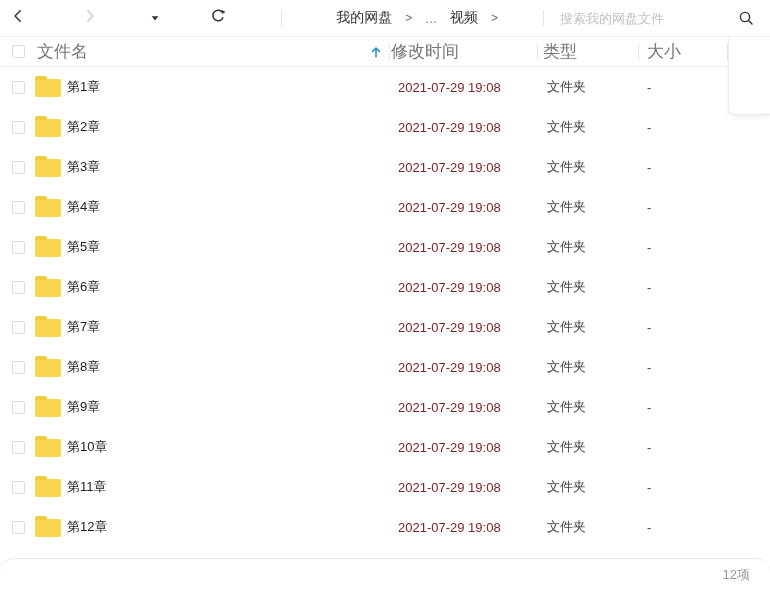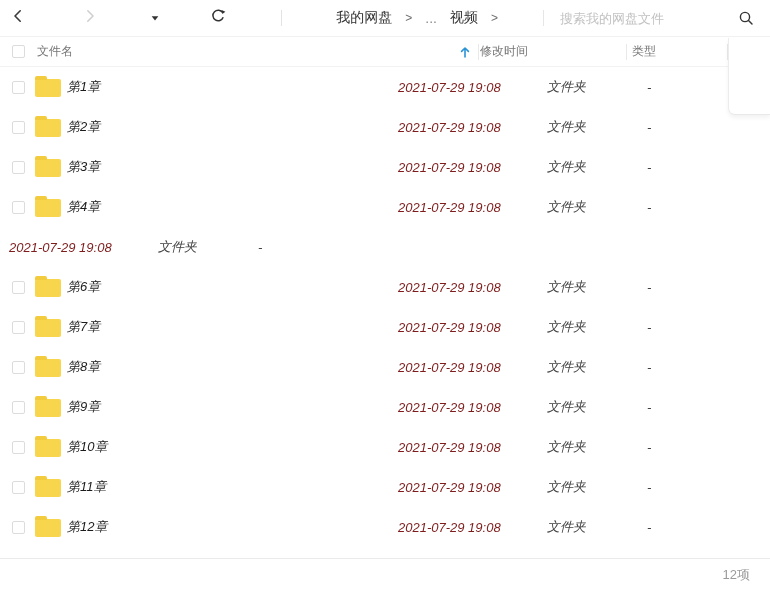--- a/index.html
+++ b/index.html
@@ -23,51 +23,51 @@
   .crumb-ellipsis { color:#8a8a8a; cursor:pointer; }
   .searchbar { margin-left:auto; display:flex; align-items:center; }
   .search-divider { width:1px; height:16px; background:#e6e6e6; margin-right:16px; }
   .search-input { border:none; outline:none; width:170px; font-size:13px; color:#333;
                   font-family:inherit; background:transparent; }
   .search-input::placeholder { color:#c2c2c2; }
   .search-icon { margin:0 16px 0 8px; display:flex; cursor:pointer; }
 
   
   .thead { flex:0 0 30px; height:30px; display:flex; align-items:center;
-           border-bottom:1px solid #f2f2f2; color:#767676; font-size:12px; background:#fff; }
+           border-bottom:1px solid #f2f2f2; color:#767676; font-size:17px; background:#fff; }
   .col-name { flex:1 1 auto; min-width:0; display:flex; align-items:center; padding-left:12px; }
   .col-time { width:148px; padding-left:2px; }
   .col-type { width:101px; padding-left:6px; }
   .col-size { width:89px;  padding-left:9px; }
   .col-extra{ width:43px; }
   .hcell { position:relative; height:100%; display:flex; align-items:center; }
   .hcell::before { content:""; position:absolute; left:0; top:50%; transform:translateY(-50%);
                    width:1px; height:16px; background:#e9e9e9; }
   .hname-label { margin-left:12px; cursor:pointer; }
   .sort-arrow { margin-left:auto; margin-right:6px; display:flex; cursor:pointer; }
 
   
-  .list { flex:1 1 auto; overflow:hidden;font-style:italic; }
+  .list { flex:1 1 auto; overflow:hidden; }
   .frow { height:40px; display:flex; align-items:center; font-size:13px; cursor:pointer; }
   .frow .cell-time { width:148px; padding-left:9px;  color:#7f1d1d; }
   .frow .cell-type { width:101px; padding-left:10px; color:#424242; }
   .frow .cell-size { width:89px;  padding-left:9px;  color:#424242; }
   .frow .cell-extra{ width:43px; }
   .fname { margin-left:6px; color:#1c1c1c; white-space:nowrap; }
   .checkbox { width:13px; height:13px; border:1px solid #dcdcdc; border-radius:2px;
               background:#fff; flex:0 0 auto; cursor:pointer; }
   .folder { position:relative; width:26px; height:18px; background:#f7d54d;
             border-radius:2px; margin-left:10px; margin-top:2px; flex:0 0 auto; }
   .folder::before { content:""; position:absolute; top:-3px; left:0; width:12px; height:4px;
                     background:#f2cc3d; border-radius:2px 2px 0 0; }
 
   
   .footer { flex:0 0 32px; height:32px; border-top:1px solid #ebebeb; display:flex;
             align-items:center; justify-content:flex-end; padding-right:20px;
-            color:#9b9b9b; font-size:13px; background:#fff; }
+            color:#9b9b9b; font-size:13px; background:#fff;border-radius:14px; }
 
   
   .scroll-thumb { position:absolute; top:38px; right:0; width:42px; height:77px;
                   background:#fff; border-left:1px solid #ececec; border-bottom:1px solid #e9e9e9;
                   border-radius:0 0 0 7px; box-shadow:0 3px 4px rgba(0,0,0,0.05); z-index:5; }
 </style>
 </head>
 <body>
 
 <div class="app">
@@ -129,20 +129,21 @@
       <div class="checkbox"></div>
       <span class="hname-label">文件名</span>
       <span class="sort-arrow">
         <svg width="14" height="14" viewBox="0 0 14 14">
             <path d="M7 12 V3 M3.6 6.4 L7 3 L10.4 6.4" stroke="#2a93d5" stroke-width="1.6" fill="none" stroke-linecap="round" stroke-linejoin="round"></path>
           </svg>
       </span>
     </div>
     <div class="col-time hcell">修改时间</div>
     <div class="col-type hcell">类型</div>
+    <div class="col-size hcell">大小</div>
     <div class="col-extra hcell"></div>
   </div>
 
   <div class="list">
     <div class="frow">
       <div class="col-name">
         <div class="checkbox"></div>
         <div class="folder"></div>
         <span class="fname">第1章</span>
       </div>
@@ -182,20 +183,25 @@
         <div class="folder"></div>
         <span class="fname">第4章</span>
       </div>
       <div class="cell-time">2021-07-29 19:08</div>
       <div class="cell-type">文件夹</div>
       <div class="cell-size">-</div>
       <div class="cell-extra"></div>
     </div>
 
     <div class="frow">
+      <div class="col-name">
+        <div class="checkbox"></div>
+        <div class="folder"></div>
+        <span class="fname">第5章</span>
+      </div>
       <div class="cell-time">2021-07-29 19:08</div>
       <div class="cell-type">文件夹</div>
       <div class="cell-size">-</div>
       <div class="cell-extra"></div>
     </div>
 
     <div class="frow">
       <div class="col-name">
         <div class="checkbox"></div>
         <div class="folder"></div>

